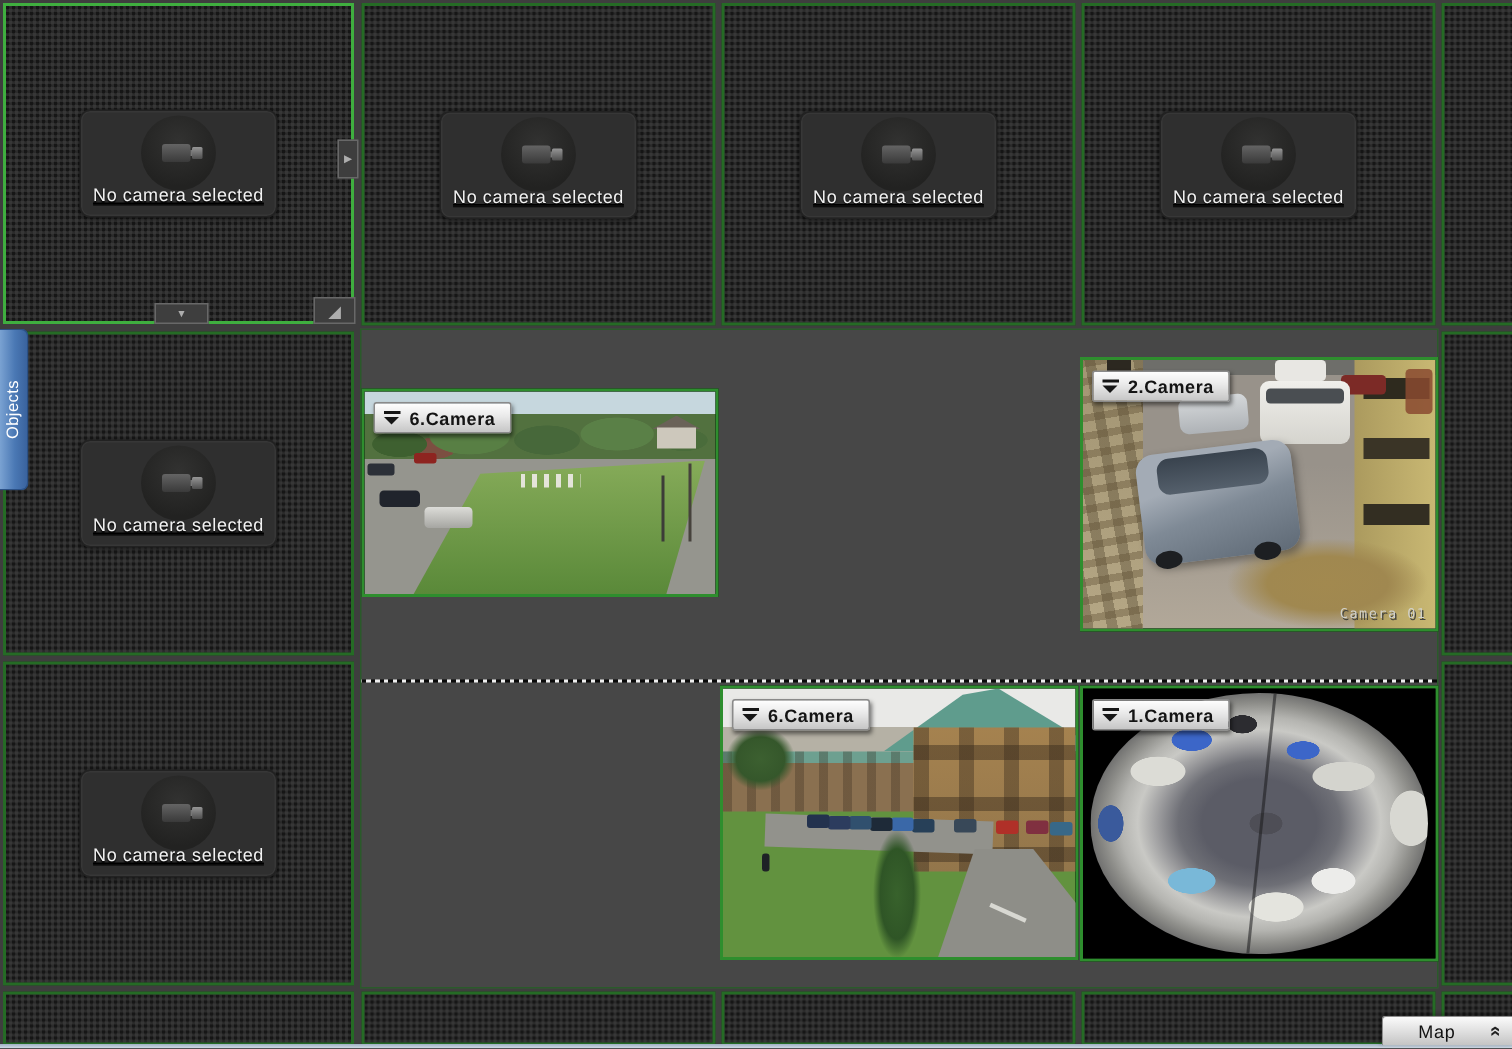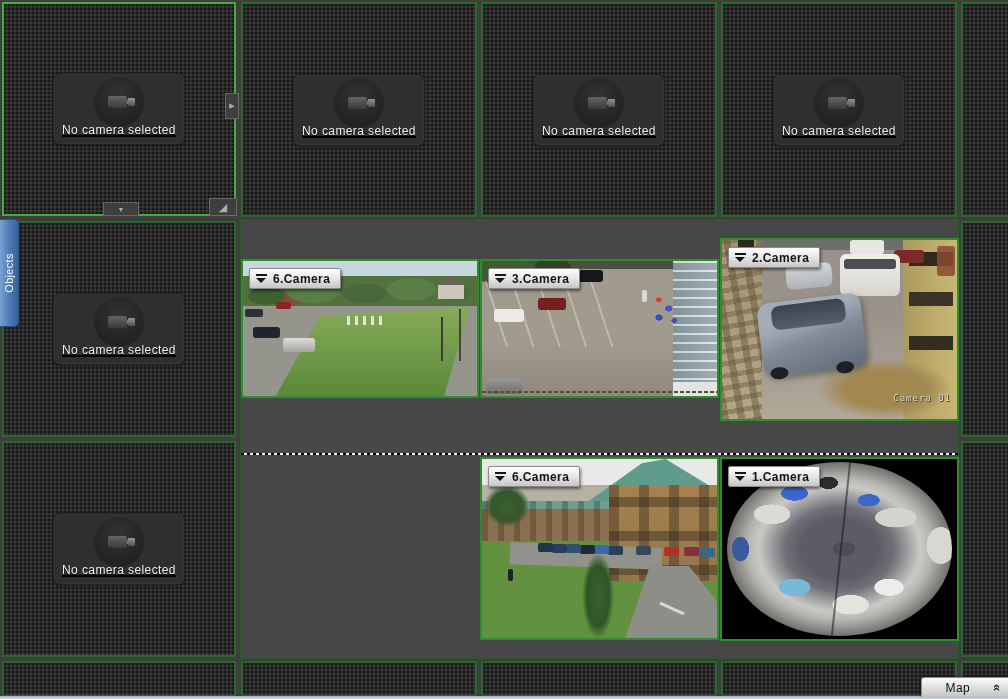--- a/index.html
+++ b/index.html
@@ -152,21 +152,21 @@
   .s2-van{left:118px;top:14px;width:60px;height:42px;border-radius:6px;
     background:linear-gradient(180deg,#f0efeb,#d5d4ce);}
   .s2-van::before{content:"";position:absolute;left:4px;top:5px;width:52px;height:10px;
     background:#4a4e52;border-radius:3px;}
   .s2-silver{left:64px;top:24px;width:46px;height:24px;transform:rotate(-5deg);border-radius:6px;
     background:linear-gradient(180deg,#d5d8da,#aeb2b6);}
   .s2-carW{left:128px;top:0;width:34px;height:14px;background:#e8e7e3;border-radius:3px;}
   .s2-carR{left:172px;top:10px;width:30px;height:13px;background:#7c2a26;border-radius:3px;}
   .s2-bags{left:104px;top:92px;width:16px;height:11px;background:#dbdbd5;border-radius:50%;
     box-shadow:-14px 8px 0 -2px #9c9c96,8px 16px 0 -3px #cfcfc8;}
-  .s2-wm{right:6px;bottom:16px;font:9px "DejaVu Sans Mono",monospace;color:#d2d2cc;
+  .s2-wm{right:6px;bottom:4px;font:9px "DejaVu Sans Mono",monospace;color:#d2d2cc;
     letter-spacing:1px;text-shadow:1px 1px 0 #44443e;}
 
   
   #cam5 .scene{background:linear-gradient(180deg,#ebebe9 0 22px,#c4bfb2 22px 42px,
     #a8a499 42px 96px,#5f8e3d 96px 100%);}
   .s5-bldgL{left:0;top:30px;width:116px;height:64px;
     background:repeating-linear-gradient(90deg,rgba(50,38,26,.3) 0 6px,transparent 6px 18px),
                linear-gradient(180deg,#6da090 0 9px,#8d7352 9px 100%);}
   .s5-tower{left:18px;top:20px;width:34px;height:26px;
     background:linear-gradient(180deg,#6da090 0 8px,#857052 8px 100%);}
@@ -327,40 +327,20 @@
     </div>
     <div class="camlabel">
       <span class="chev">
         <span class="bar"></span>
           <span class="tri"></span>
       </span>
       <span class="txt">6.Camera</span>
     </div>
   </div>
 
-  <div class="cam" id="cam3">
-    <div class="scene">
-      <div class="s3-bldg"></div>
-        <div class="s3-lines"></div>
-      <div class="s3-suv"></div>
-        <div class="s3-red"></div>
-        <div class="s3-white"></div>
-      <div class="s3-gray"></div>
-        <div class="s3-person"></div>
-        <div class="s3-tables"></div>
-      <div class="s3-fence"></div>
-    </div>
-    <div class="camlabel">
-      <span class="chev">
-        <span class="bar"></span>
-          <span class="tri"></span>
-      </span>
-      <span class="txt">3.Camera</span>
-    </div>
-  </div>
 
   <div class="cam" id="cam2">
     <div class="scene">
       <div class="s2-wall"></div>
         <div class="s2-door"></div>
       <div class="s2-bldgR"></div>
         <div class="s2-win"></div>
         <div class="s2-rust"></div>
       <div class="s2-dirt"></div>
         <div class="s2-carW"></div>

